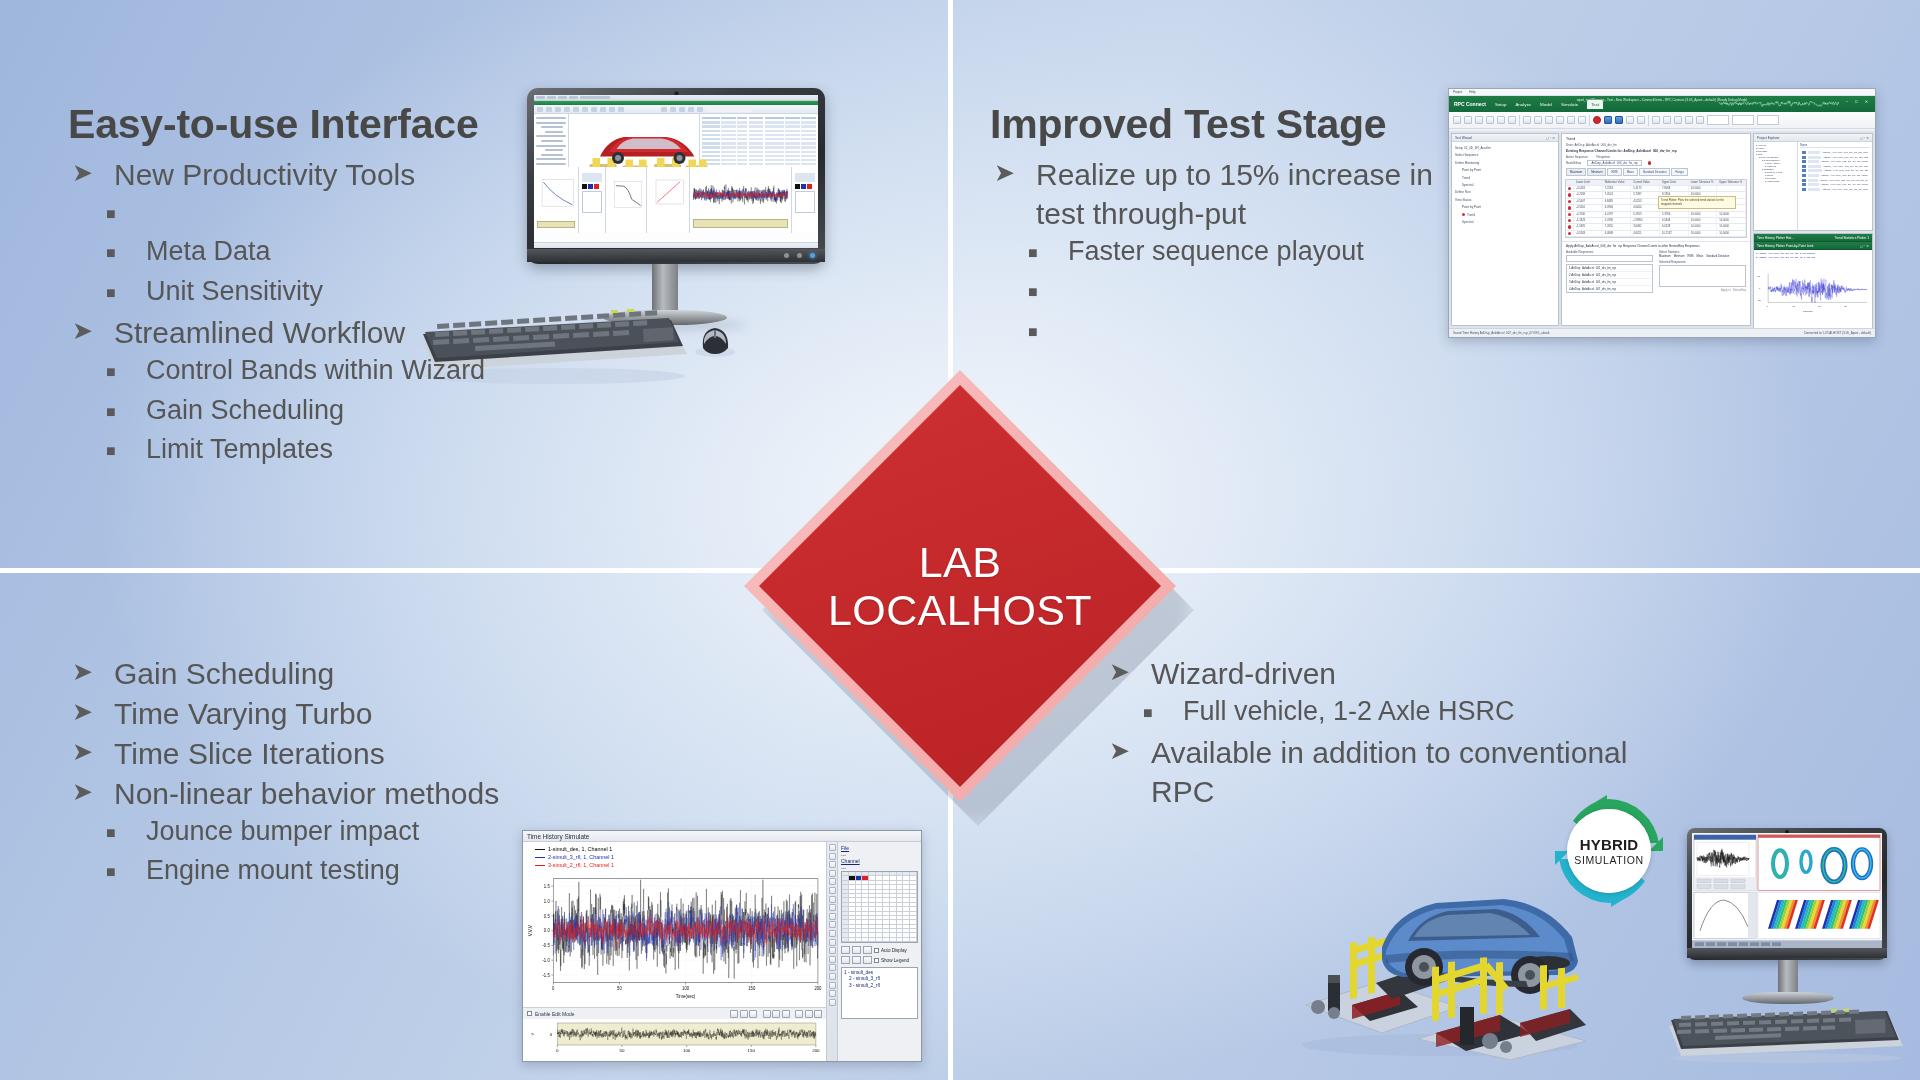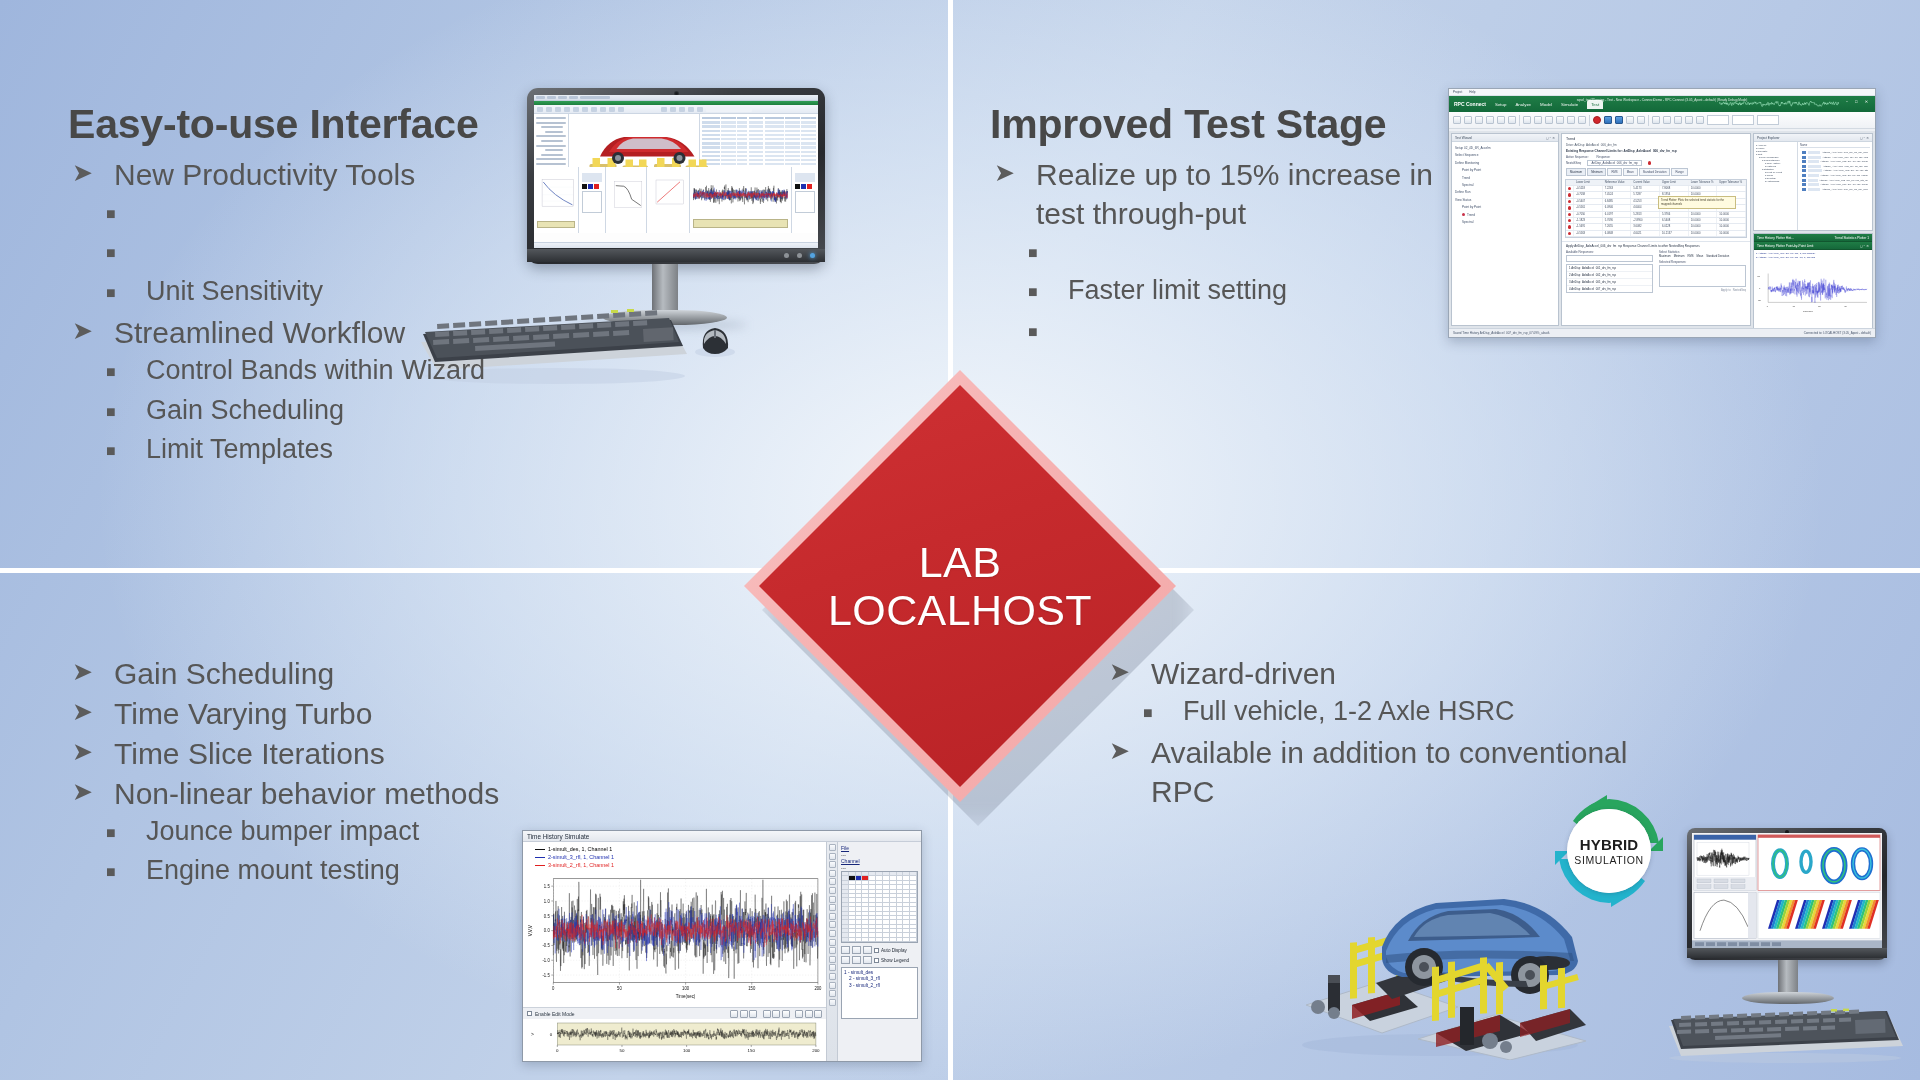--- a/index.html
+++ b/index.html
@@ -642,20 +642,21 @@
     <div class="bullets">
       <div class="b1">
           <span class="mk">➤</span>
           <span class="tx">New Productivity Tools</span>
         </div>
       <div class="b2">
           <span class="mk">■</span>
         </div>
       <div class="b2">
           <span class="mk">■</span>
+          <span class="tx">Meta Data</span>
         </div>
       <div class="b2">
           <span class="mk">■</span>
           <span class="tx">Unit Sensitivity</span>
         </div>
       <div class="b1">
           <span class="mk">➤</span>
           <span class="tx">Streamlined Workflow</span>
         </div>
       <div class="b2">
@@ -675,24 +676,24 @@
 
   <div id="tr">
     <div class="quad-title">Improved Test Stage</div>
     <div class="bullets">
       <div class="b1">
           <span class="mk">➤</span>
           <span class="tx">Realize up to 15% increase in test through-put</span>
         </div>
       <div class="b2">
           <span class="mk">■</span>
+          <span class="tx">Faster sequence playout</span>
         </div>
       <div class="b2">
           <span class="mk">■</span>
-          <span class="tx">Faster limit setting</span>
         </div>
       <div class="b2">
           <span class="mk">■</span>
         </div>
     </div>
   </div>
 
   <div id="tr-app">
     <div class="ra-menu">
       <span>Project</span>

